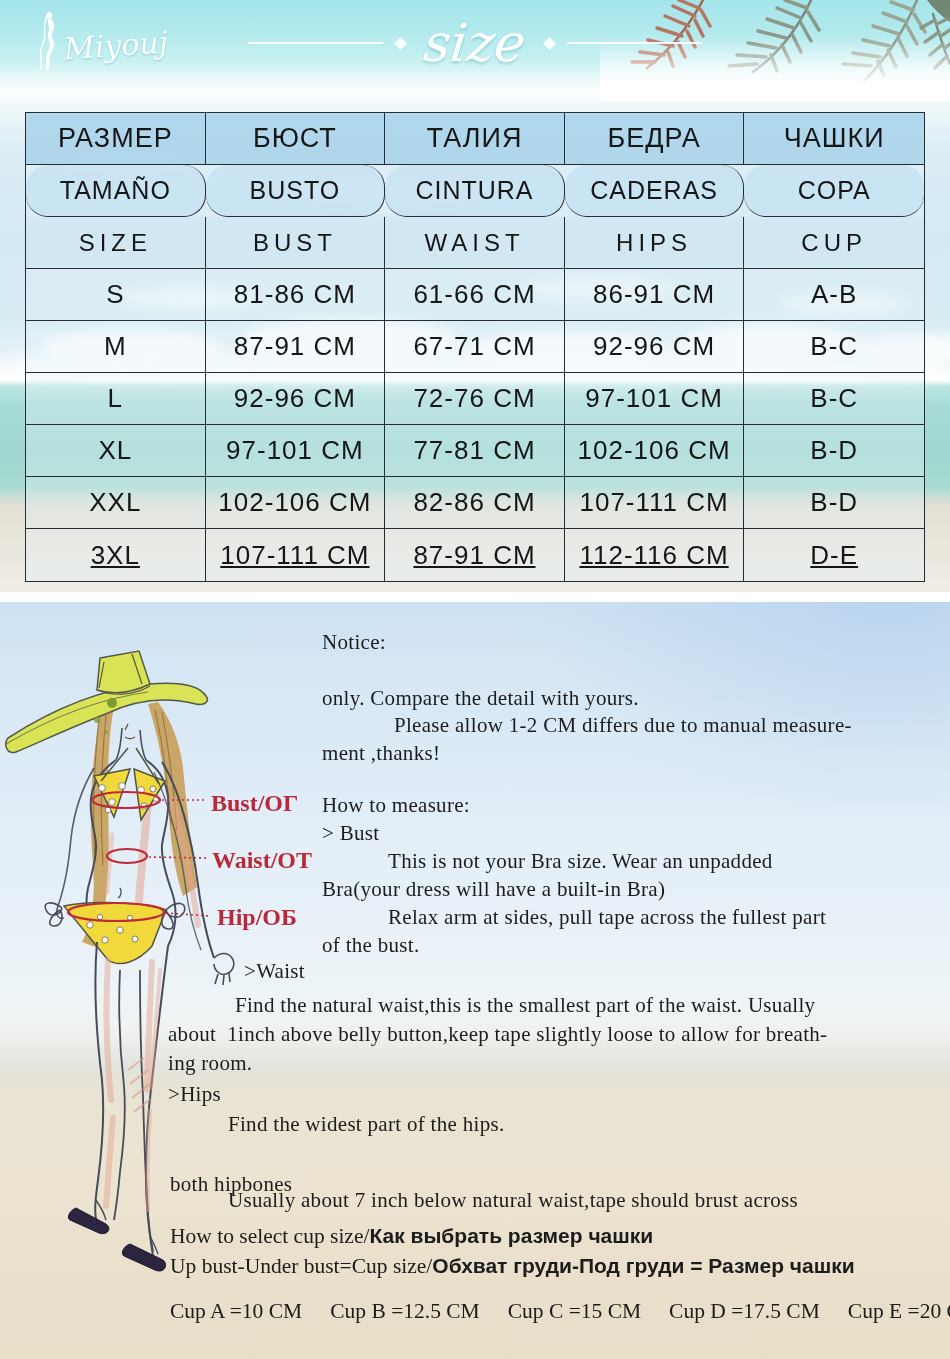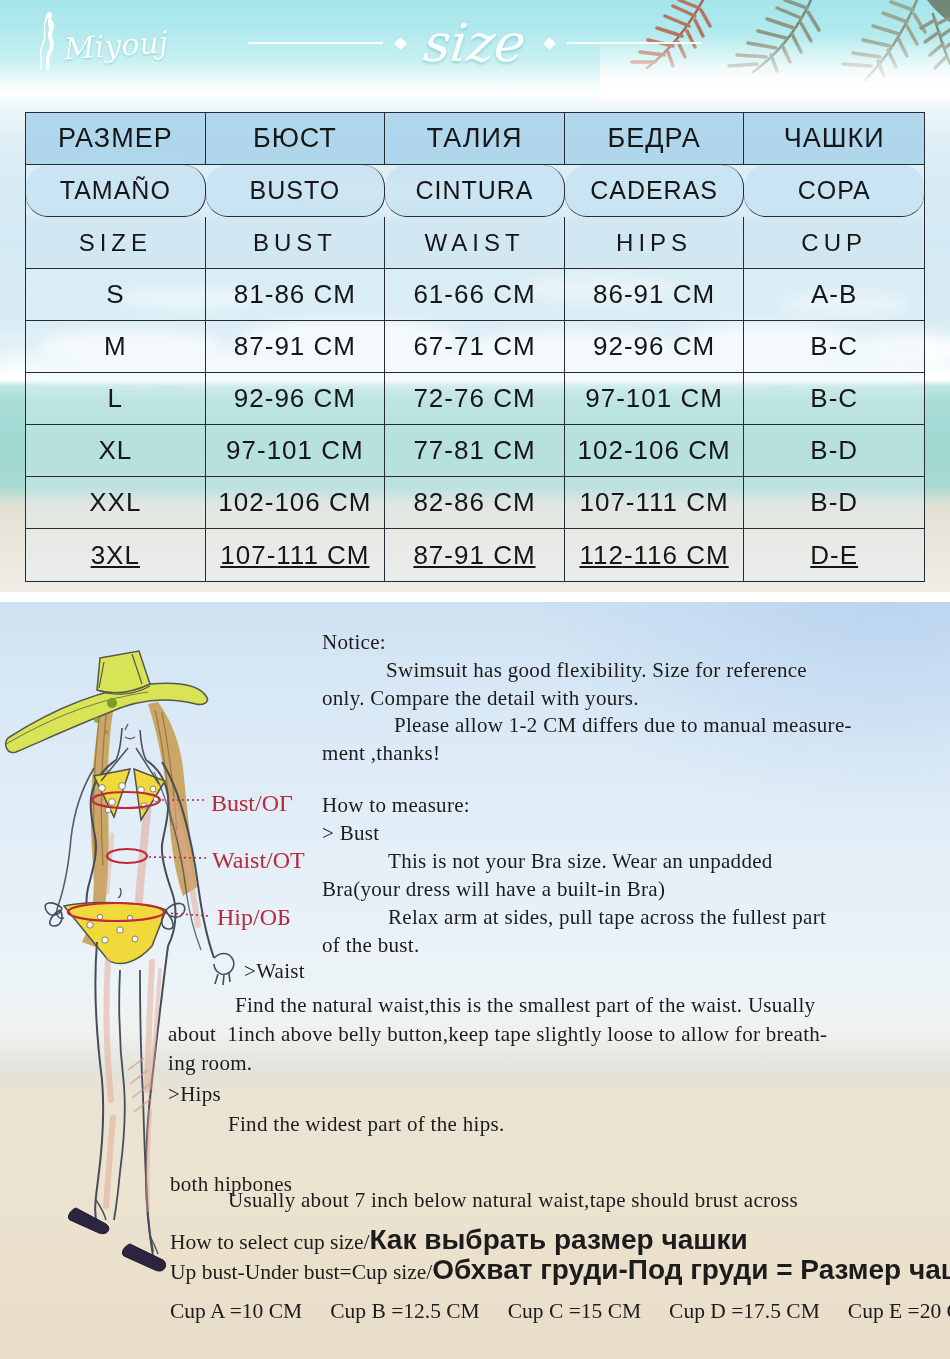--- a/index.html
+++ b/index.html
@@ -53,23 +53,23 @@
       #cde1f2 0px,#d5e6f4 60px,#dfecf7 180px,#e8f1f8 320px,#eef4f6 400px,
       #eff2ef 428px,#e6e9e3 452px,#e2e3da 468px,
       #e9e3d3 490px,#ece4d2 560px,#eae0cc 660px,#e8ddc7 757px);}
   .sky-tint{position:absolute;right:0;top:0;width:420px;height:220px;
       background:radial-gradient(ellipse at 85% 0%,rgba(168,200,236,.5),rgba(168,200,236,0) 70%);}
   .figure{position:absolute;left:0;top:38px;width:330px;height:650px;}
 
   .tline{position:absolute;font-family:"Liberation Serif",serif;font-size:21px;
       letter-spacing:.3px;color:#1c1c1c;white-space:pre;line-height:1.2;}
   .meas-label{position:absolute;font-family:"Liberation Serif",serif;font-size:24px;
-      color:#b8293a;white-space:pre;}
+      color:#b8293a;white-space:pre;font-weight:bold;}
   .cup-sel{position:absolute;left:170px;font-size:21.5px;white-space:pre;}
-  .cup-sel .ru{font-family:"Liberation Sans",sans-serif;font-weight:bold;font-size:28px;}
+  .cup-sel .ru{font-family:"Liberation Sans",sans-serif;font-weight:bold;font-size:21px;}
   .cup-values{position:absolute;left:170px;top:1299px;display:flex;gap:28px;
       font-size:21.5px;white-space:pre;}
 </style>
 </head>
 <body>
 
 <div class="page">
 
   <div class="top-section">
 
@@ -287,21 +287,20 @@
       <path d="M149 217 L206 218" stroke="#bf2a3a" stroke-width="1.6" stroke-dasharray="2 3"></path>
       <path d="M166 273 L210 276" stroke="#bf2a3a" stroke-width="1.6" stroke-dasharray="2 3"></path>
     </svg>
   </div>
 
   <div class="meas-label" style="left:211px;top:790px">Bust/ОГ</div>
   <div class="meas-label" style="left:212px;top:847px">Waist/ОТ</div>
   <div class="meas-label" style="left:217px;top:904px">Hip/ОБ</div>
 
   <div class="tline" style="left:322px;top:630px">Notice:</div>
-  <div class="tline" style="left:386px;top:658px">Swimsuit has good flexibility. Size for reference</div>
   <div class="tline" style="left:322px;top:686px">only. Compare the detail with yours.</div>
   <div class="tline" style="left:394px;top:713px">Please allow 1-2 CM differs due to manual measure-</div>
   <div class="tline" style="left:322px;top:741px">ment ,thanks!</div>
   <div class="tline" style="left:322px;top:793px">How to measure:</div>
   <div class="tline" style="left:322px;top:821px">&gt; Bust</div>
   <div class="tline" style="left:388px;top:849px">This is not your Bra size. Wear an unpadded</div>
   <div class="tline" style="left:322px;top:877px">Bra(your dress will have a built-in Bra)</div>
   <div class="tline" style="left:388px;top:905px">Relax arm at sides, pull tape across the fullest part</div>
   <div class="tline" style="left:322px;top:933px">of the bust.</div>
   <div class="tline" style="left:244px;top:959px">&gt;Waist</div>

